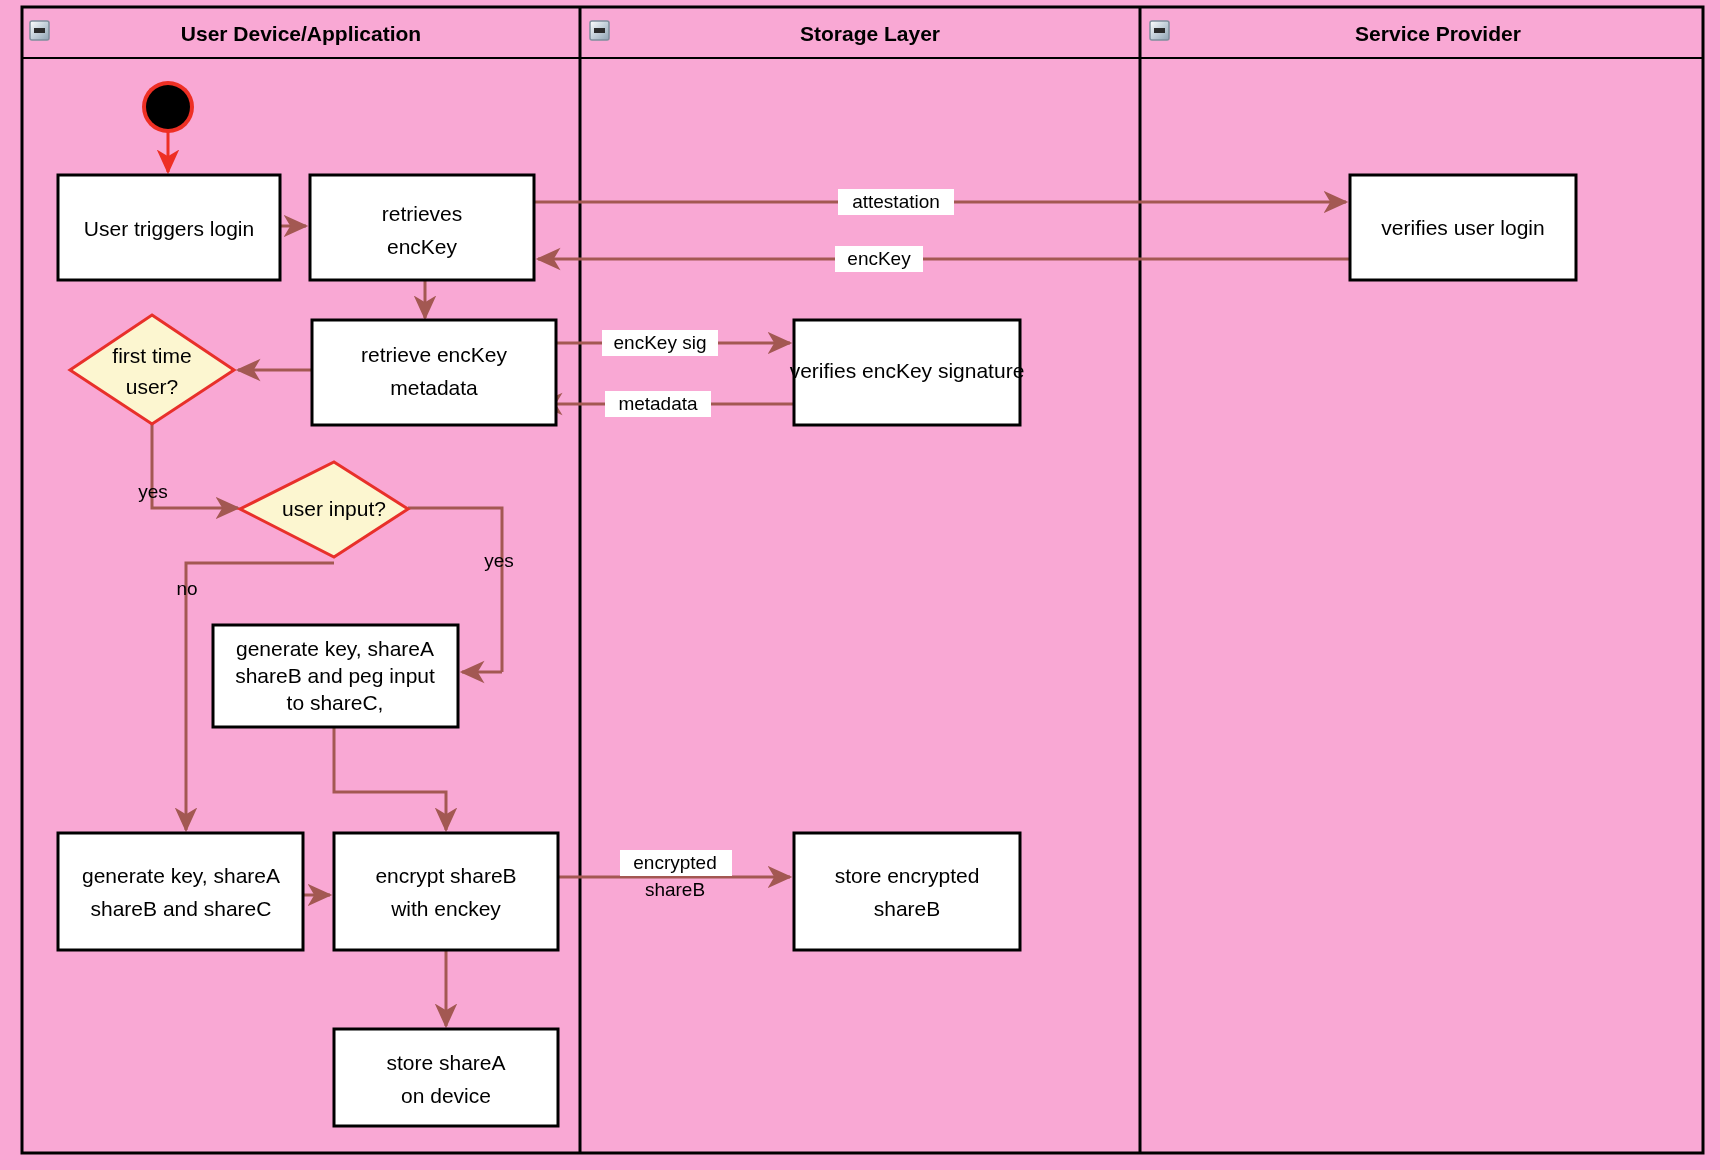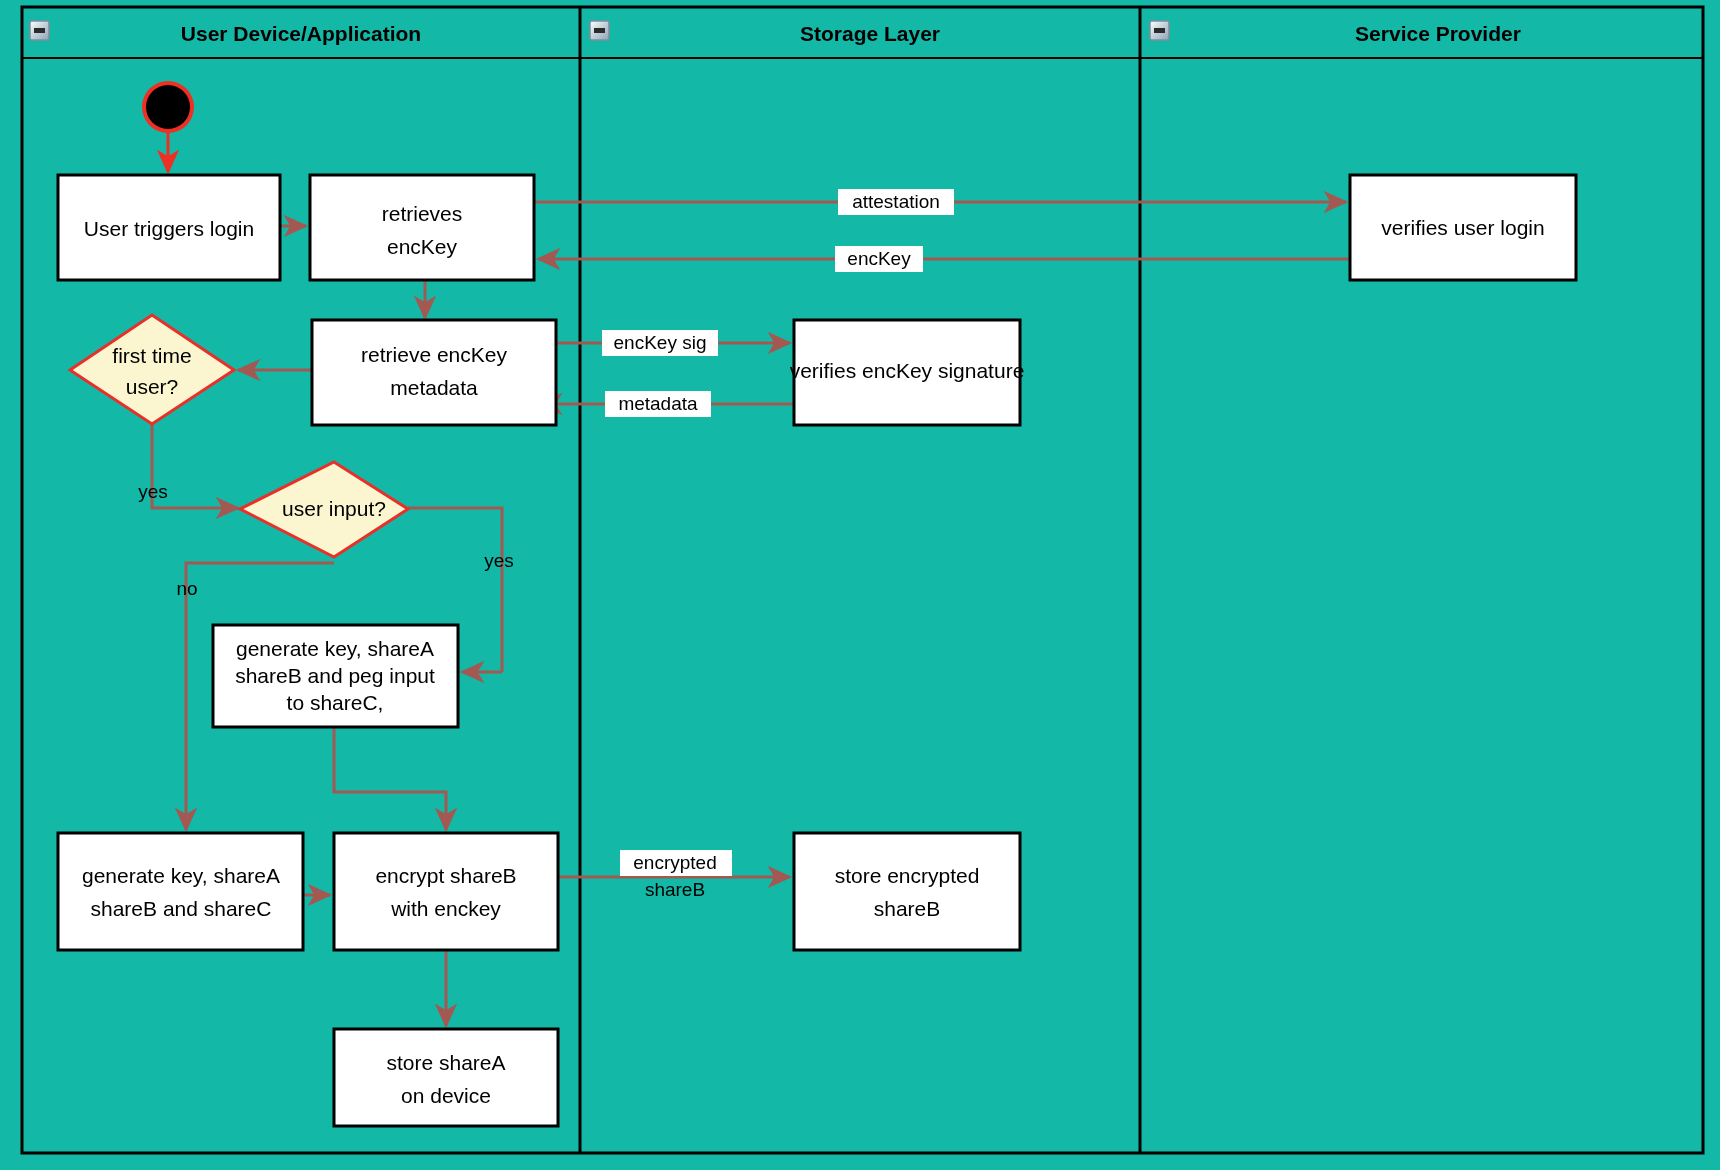--- a/index.html
+++ b/index.html
@@ -7,21 +7,21 @@
     padding: 0;
     background: #ffffff;
   }
   body {
     font-family: "Liberation Sans", sans-serif;
   }
   #canvas {
     position: relative;
     width: 1720px;
     height: 1170px;
-    background: #14b8a6;
+    background: #f9a8d4;
     overflow: hidden;
     text-decoration: underline;
   }
   #diagram-svg {
     position: absolute;
     left: 0;
     top: 0;
     width: 1720px;
     height: 1170px;
   }

